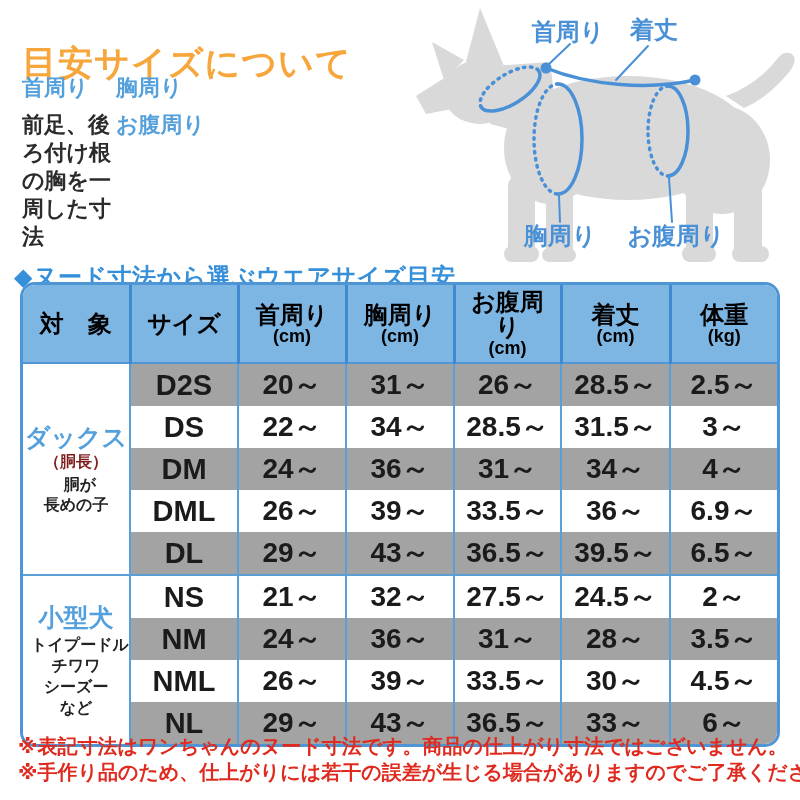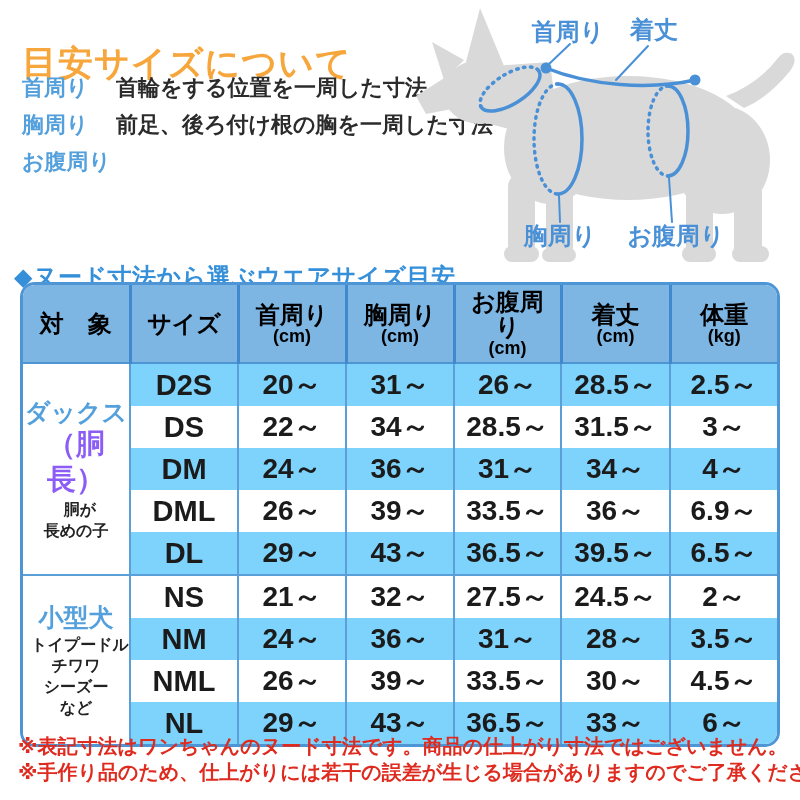--- a/index.html
+++ b/index.html
@@ -37,41 +37,40 @@
     text-align:center;
   }
   thead th + th{border-left:3px solid #4189CE;}
   thead .unit{font-size:18px;font-weight:bold;}
   tbody td{
     height:42px;padding:0;text-align:center;vertical-align:middle;
     font-size:28px;font-weight:bold;color:#1b1b1b;background:#ffffff;
   }
   tbody td + td{border-left:2px solid #5B9FD8;}
   tbody td.size{font-size:29px;border-left:2px solid #5B9FD8;}
-  tr.stripe td{background:#7dd3fc;}
+  tr.stripe td{background:#a3a3a3;}
   tr.group-start td{border-top:2px solid #5B9FD8;}
   td.subject{background:#ffffff !important;border-left:none;padding:4px 0;text-align:center;}
   .g-name{color:#54A0DC;font-size:25px;font-weight:bold;line-height:1.2;}
-  .g-name2{color:#8b5cf6;font-size:29px;font-weight:bold;line-height:1.2;}
+  .g-name2{color:#7f1d1d;font-size:16px;font-weight:bold;line-height:1.2;}
   .g-note{color:#222222;font-size:16px;font-weight:bold;line-height:1.3;}
   .g-note.first{margin-top:3px;margin-left:8px;}
   .footnotes{
     position:absolute;left:18px;top:733px;
     color:#DF2B1F;font-size:20px;font-weight:bold;line-height:26px;
     white-space:nowrap;
   }
 </style>
 </head>
 <body>
 
 <div class="page-title">目安サイズについて</div>
 
 <div class="defs">
   <div class="def-term">首周り</div>
-  <div class="def-desc">首輪をする位置を一周した寸法</div>
 
   <div class="def-term">胸周り</div>
   <div class="def-desc">前足、後ろ付け根の胸を一周した寸法</div>
 
   <div class="def-term">お腹周り</div>
 
 </div>
 
 <div class="dog-diagram">
   <svg viewBox="0 0 390 280" xmlns="http://www.w3.org/2000/svg">

